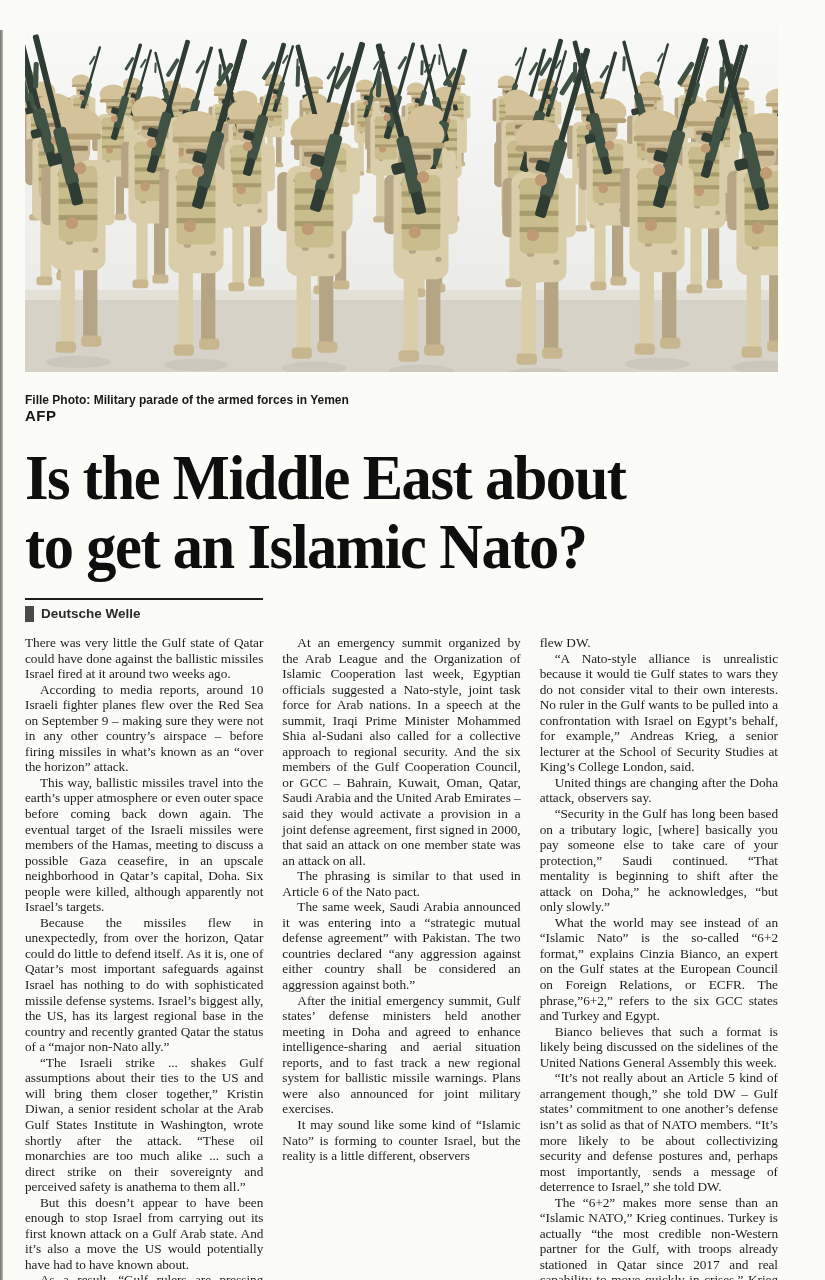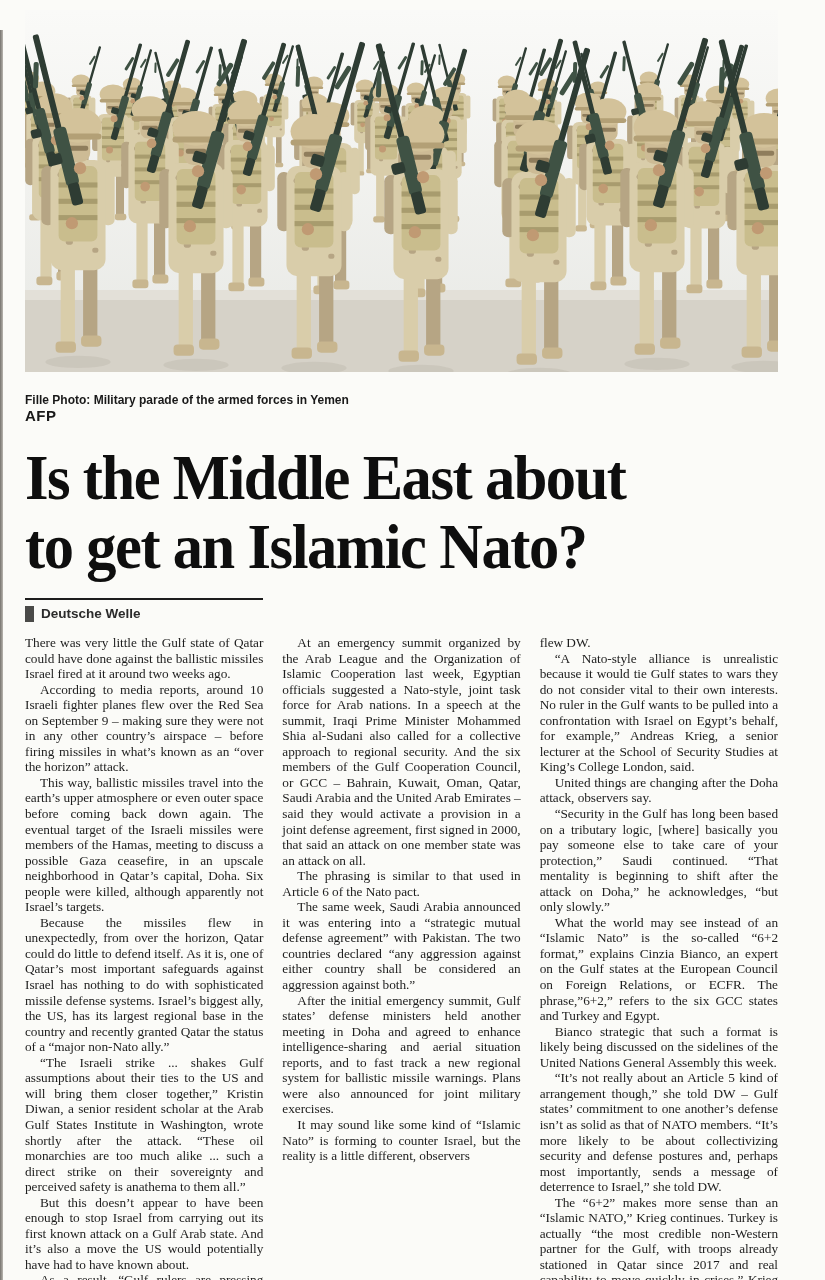--- a/index.html
+++ b/index.html
@@ -1479,19 +1479,19 @@
         <p class="ind">The same week, Saudi Arabia announced it was entering into a “strategic mutual defense agreement” with Pakistan. The two countries declared “any aggression against either country shall be considered an aggression against both.”</p>
         <p class="ind">After the initial emergency summit, Gulf states’ defense ministers held another meeting in Doha and agreed to enhance intelligence-sharing and aerial situation reports, and to fast track a new regional system for ballistic missile warnings. Plans were also announced for joint military exercises.</p>
         <p class="ind">It may sound like some kind of “Islamic Nato” is forming to counter Israel, but the reality is a little different, observers</p>
       </div>
       <div class="col">
         <p>flew DW.</p>
         <p class="ind">“A Nato-style alliance is unrealistic because it would tie Gulf states to wars they do not consider vital to their own interests. No ruler in the Gulf wants to be pulled into a confrontation with Israel on Egypt’s behalf, for example,” Andreas Krieg, a senior lecturer at the School of Security Studies at King’s College London, said.</p>
         <p class="ind">United things are changing after the Doha attack, observers say.</p>
         <p class="ind">“Security in the Gulf has long been based on a tributary logic, [where] basically you pay someone else to take care of your protection,” Saudi continued. “That mentality is beginning to shift after the attack on Doha,” he acknowledges, “but only slowly.”</p>
         <p class="ind">What the world may see instead of an “Islamic Nato” is the so-called “6+2 format,” explains Cinzia Bianco, an expert on the Gulf states at the European Council on Foreign Relations, or ECFR. The phrase,”6+2,” refers to the six GCC states and Turkey and Egypt.</p>
-        <p class="ind">Bianco strategic that such a format is likely being discussed on the sidelines of the United Nations General Assembly this week.</p>
+        <p class="ind">Bianco believes that such a format is likely being discussed on the sidelines of the United Nations General Assembly this week.</p>
         <p class="ind">“It’s not really about an Article 5 kind of arrangement though,” she told DW – Gulf states’ commitment to one another’s defense isn’t as solid as that of NATO members. “It’s more likely to be about collectivizing security and defense postures and, perhaps most importantly, sends a message of deterrence to Israel,” she told DW.</p>
         <p class="ind">The “6+2” makes more sense than an “Islamic NATO,” Krieg continues. Turkey is actually “the most credible non-Western partner for the Gulf, with troops already stationed in Qatar since 2017 and real capability to move quickly in crises,” Krieg argues. “Egypt is more complicated though. It has military mass but its reliability is questioned in some Gulf capitals.” </p>
       </div>
     </div>
 
 </div>
 
 </body></html>

